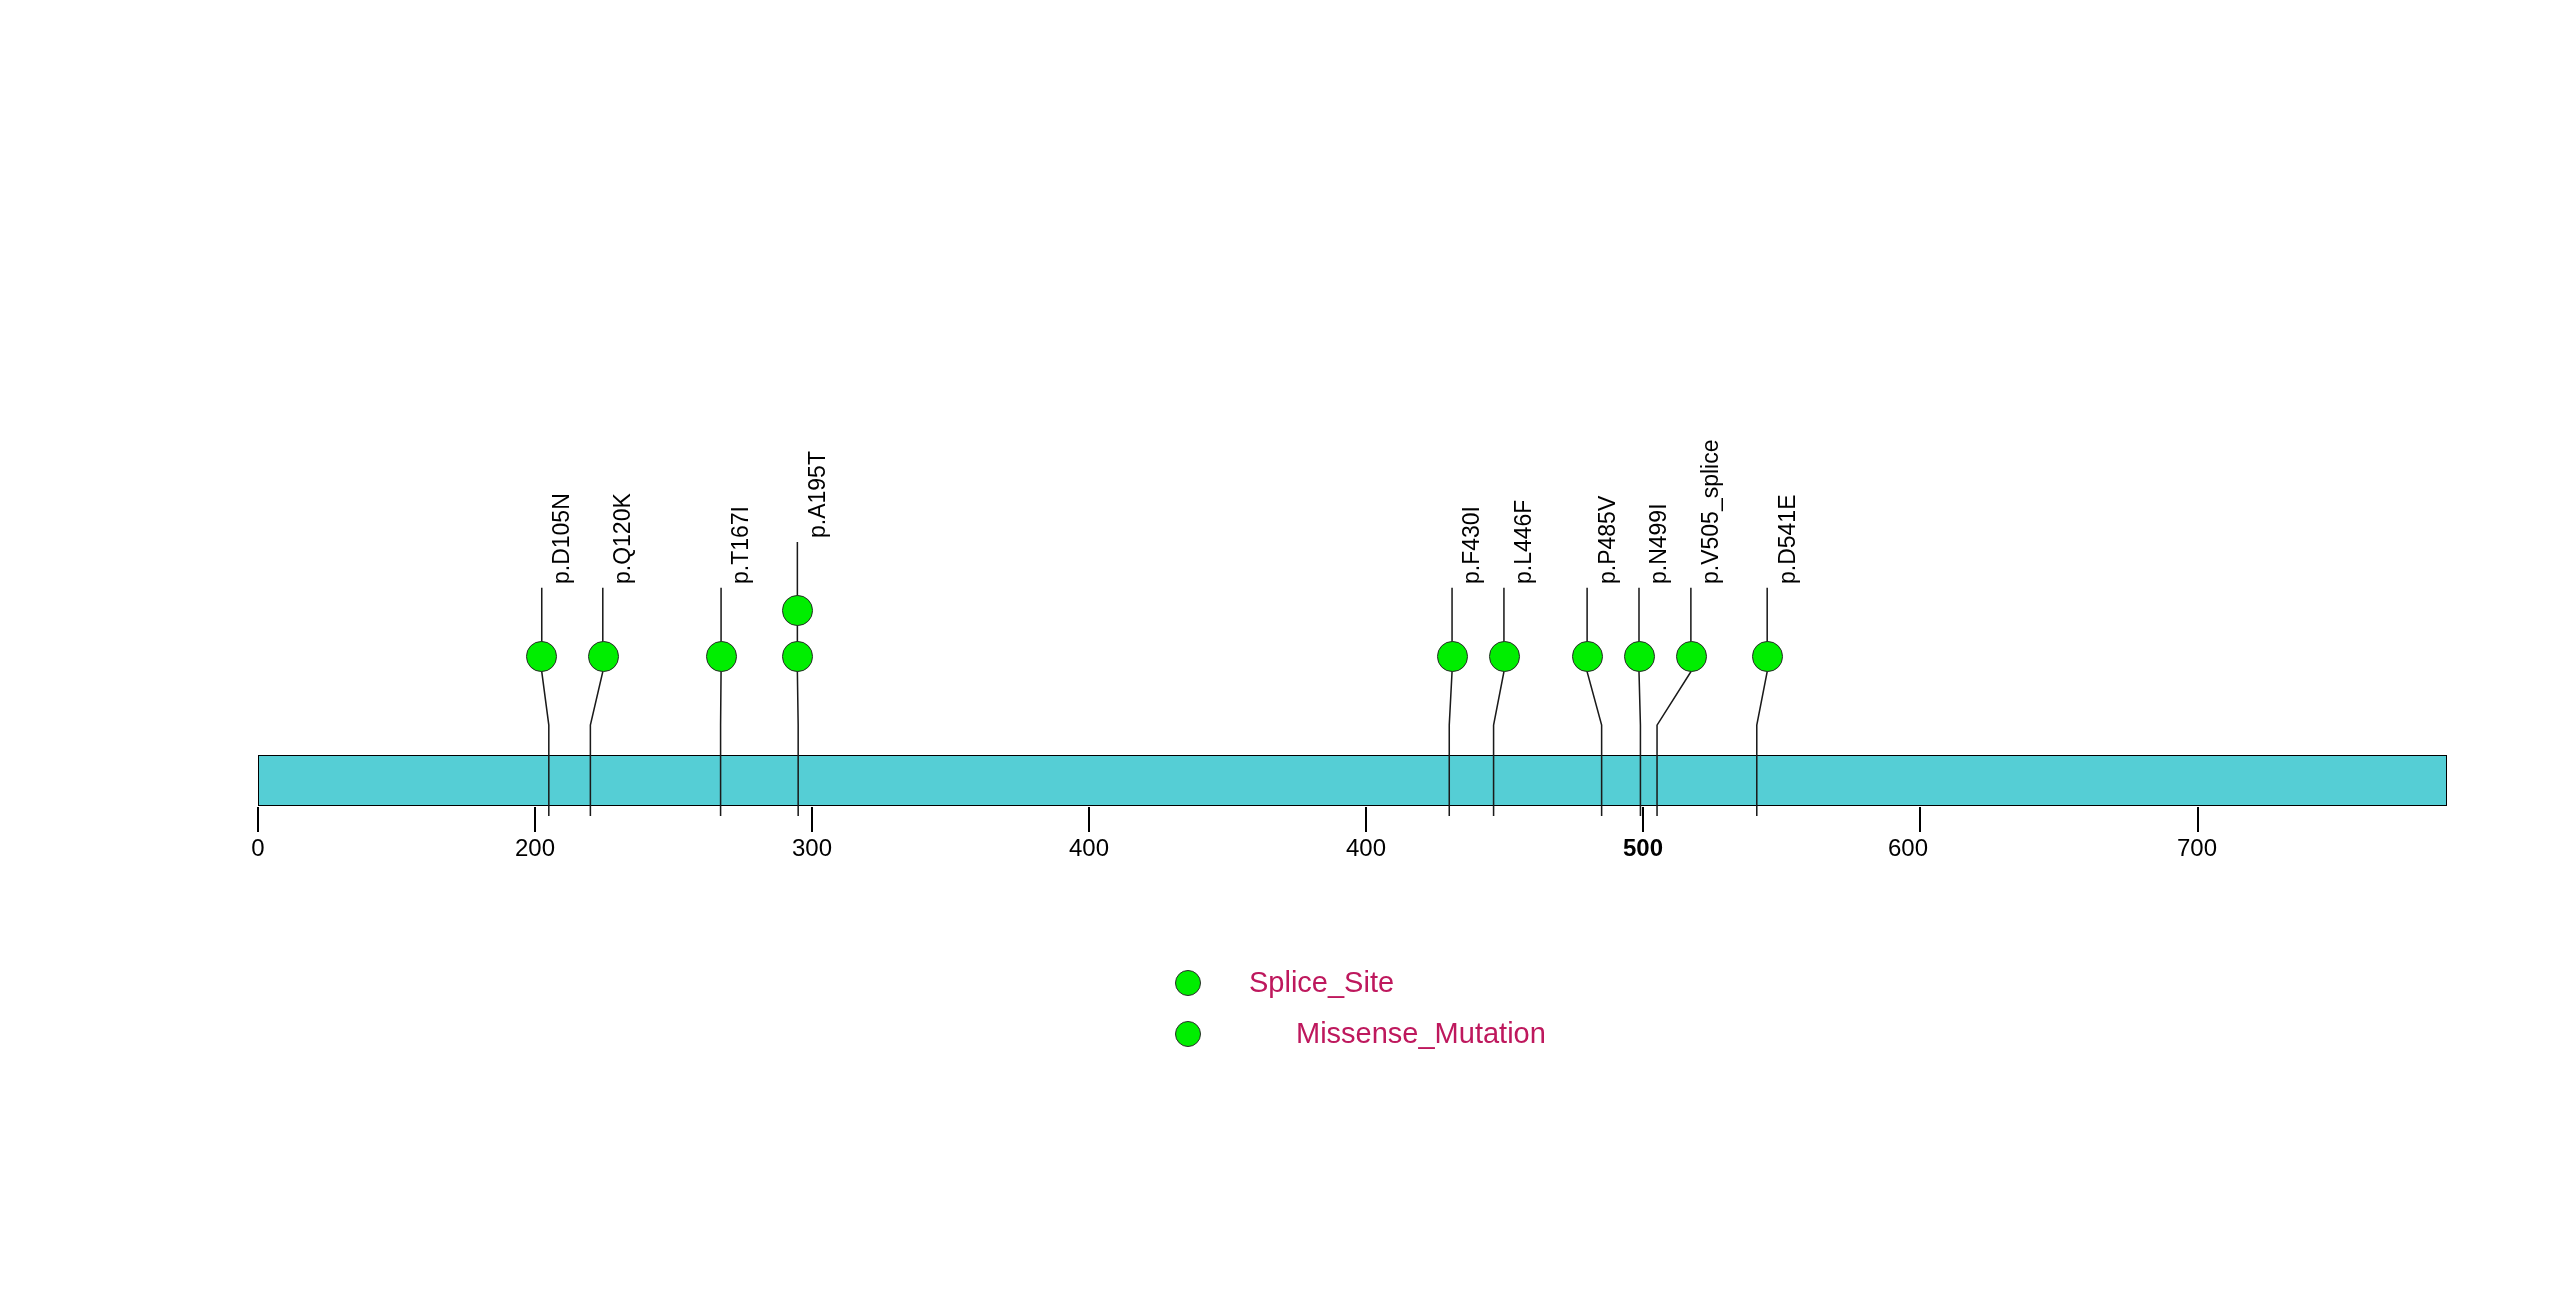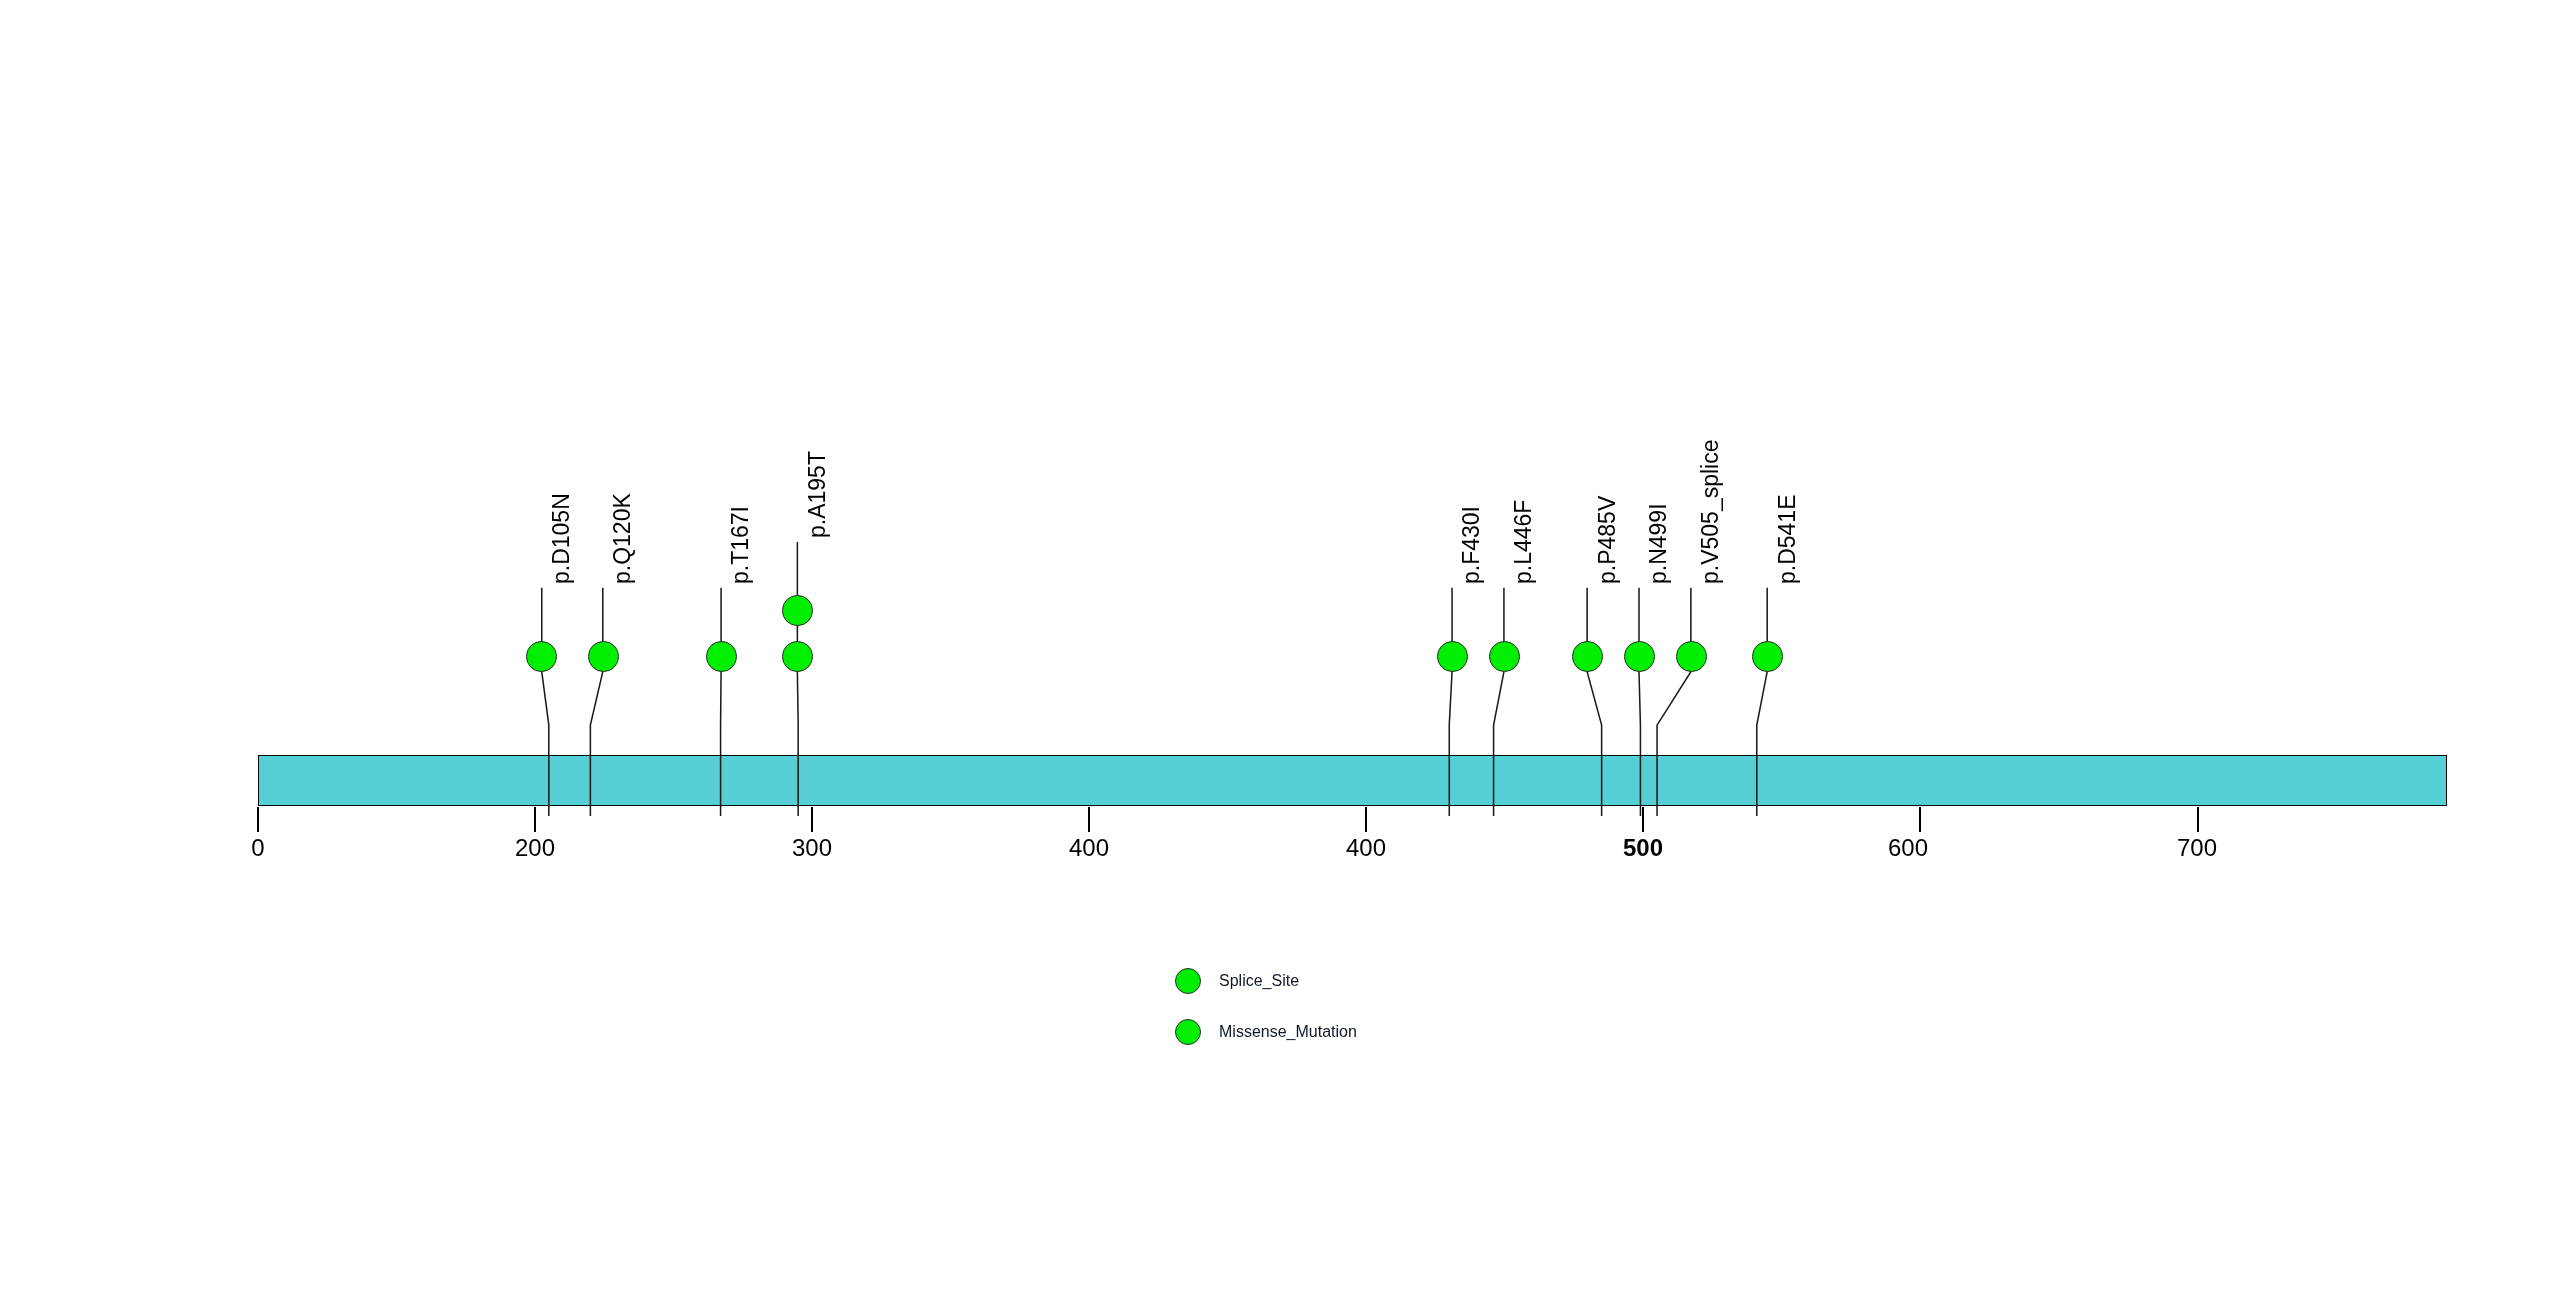--- a/index.html
+++ b/index.html
@@ -80,25 +80,25 @@
   }
   .legend-swatch {
     width: 26px;
     height: 26px;
     border-radius: 50%;
     border: 1.1px solid #2b2b2b;
     box-sizing: border-box;
     flex: 0 0 auto;
   }
   .legend-text {
-    margin-left: 18px;
-    font-size: 16px;
+    margin-left: 48px;
+    font-size: 29px;
     line-height: 1;
     white-space: nowrap;
-    color: #0f172a;
+    color: #be185d;
   }
 </style>
 </head>
 <body>
 
 <div id="stage">
 
   <div class="protein-bar" id="protein-bar" style="left: 258px; top: 755px; width: 2189px; height: 51px; background: rgb(85, 206, 213); border-color: rgb(0, 0, 0);"></div>
 
   <div id="axis-layer">
@@ -178,20 +178,20 @@
       <div class="lolli-label" style="left: 1647px; top: 584px;">p.N499I</div>
       <div class="lolli-label" style="left: 1699px; top: 584px;">p.V505_splice</div>
       <div class="lolli-label" style="left: 1776px; top: 584px;">p.D541E</div>
     </div>
 
   <div class="legend" id="legend" style="left: 1175px; top: 0px; width: 687px; height: 153px;">
       <div class="legend-row" style="left: 0px; top: 968px;">
         <div class="legend-swatch" style="background: rgb(0, 238, 0);"></div>
         <div class="legend-text">Splice_Site</div>
       </div>
-      <div class="legend-row" style="left: 0px; top: 1019px;">
+      <div class="legend-row" style="left: 0px; top: 1019px; gap: 47px;">
         <div class="legend-swatch" style="background: rgb(0, 238, 0);"></div>
         <div class="legend-text">Missense_Mutation</div>
       </div>
     </div>
 
 </div>
 
 
 </body></html>

